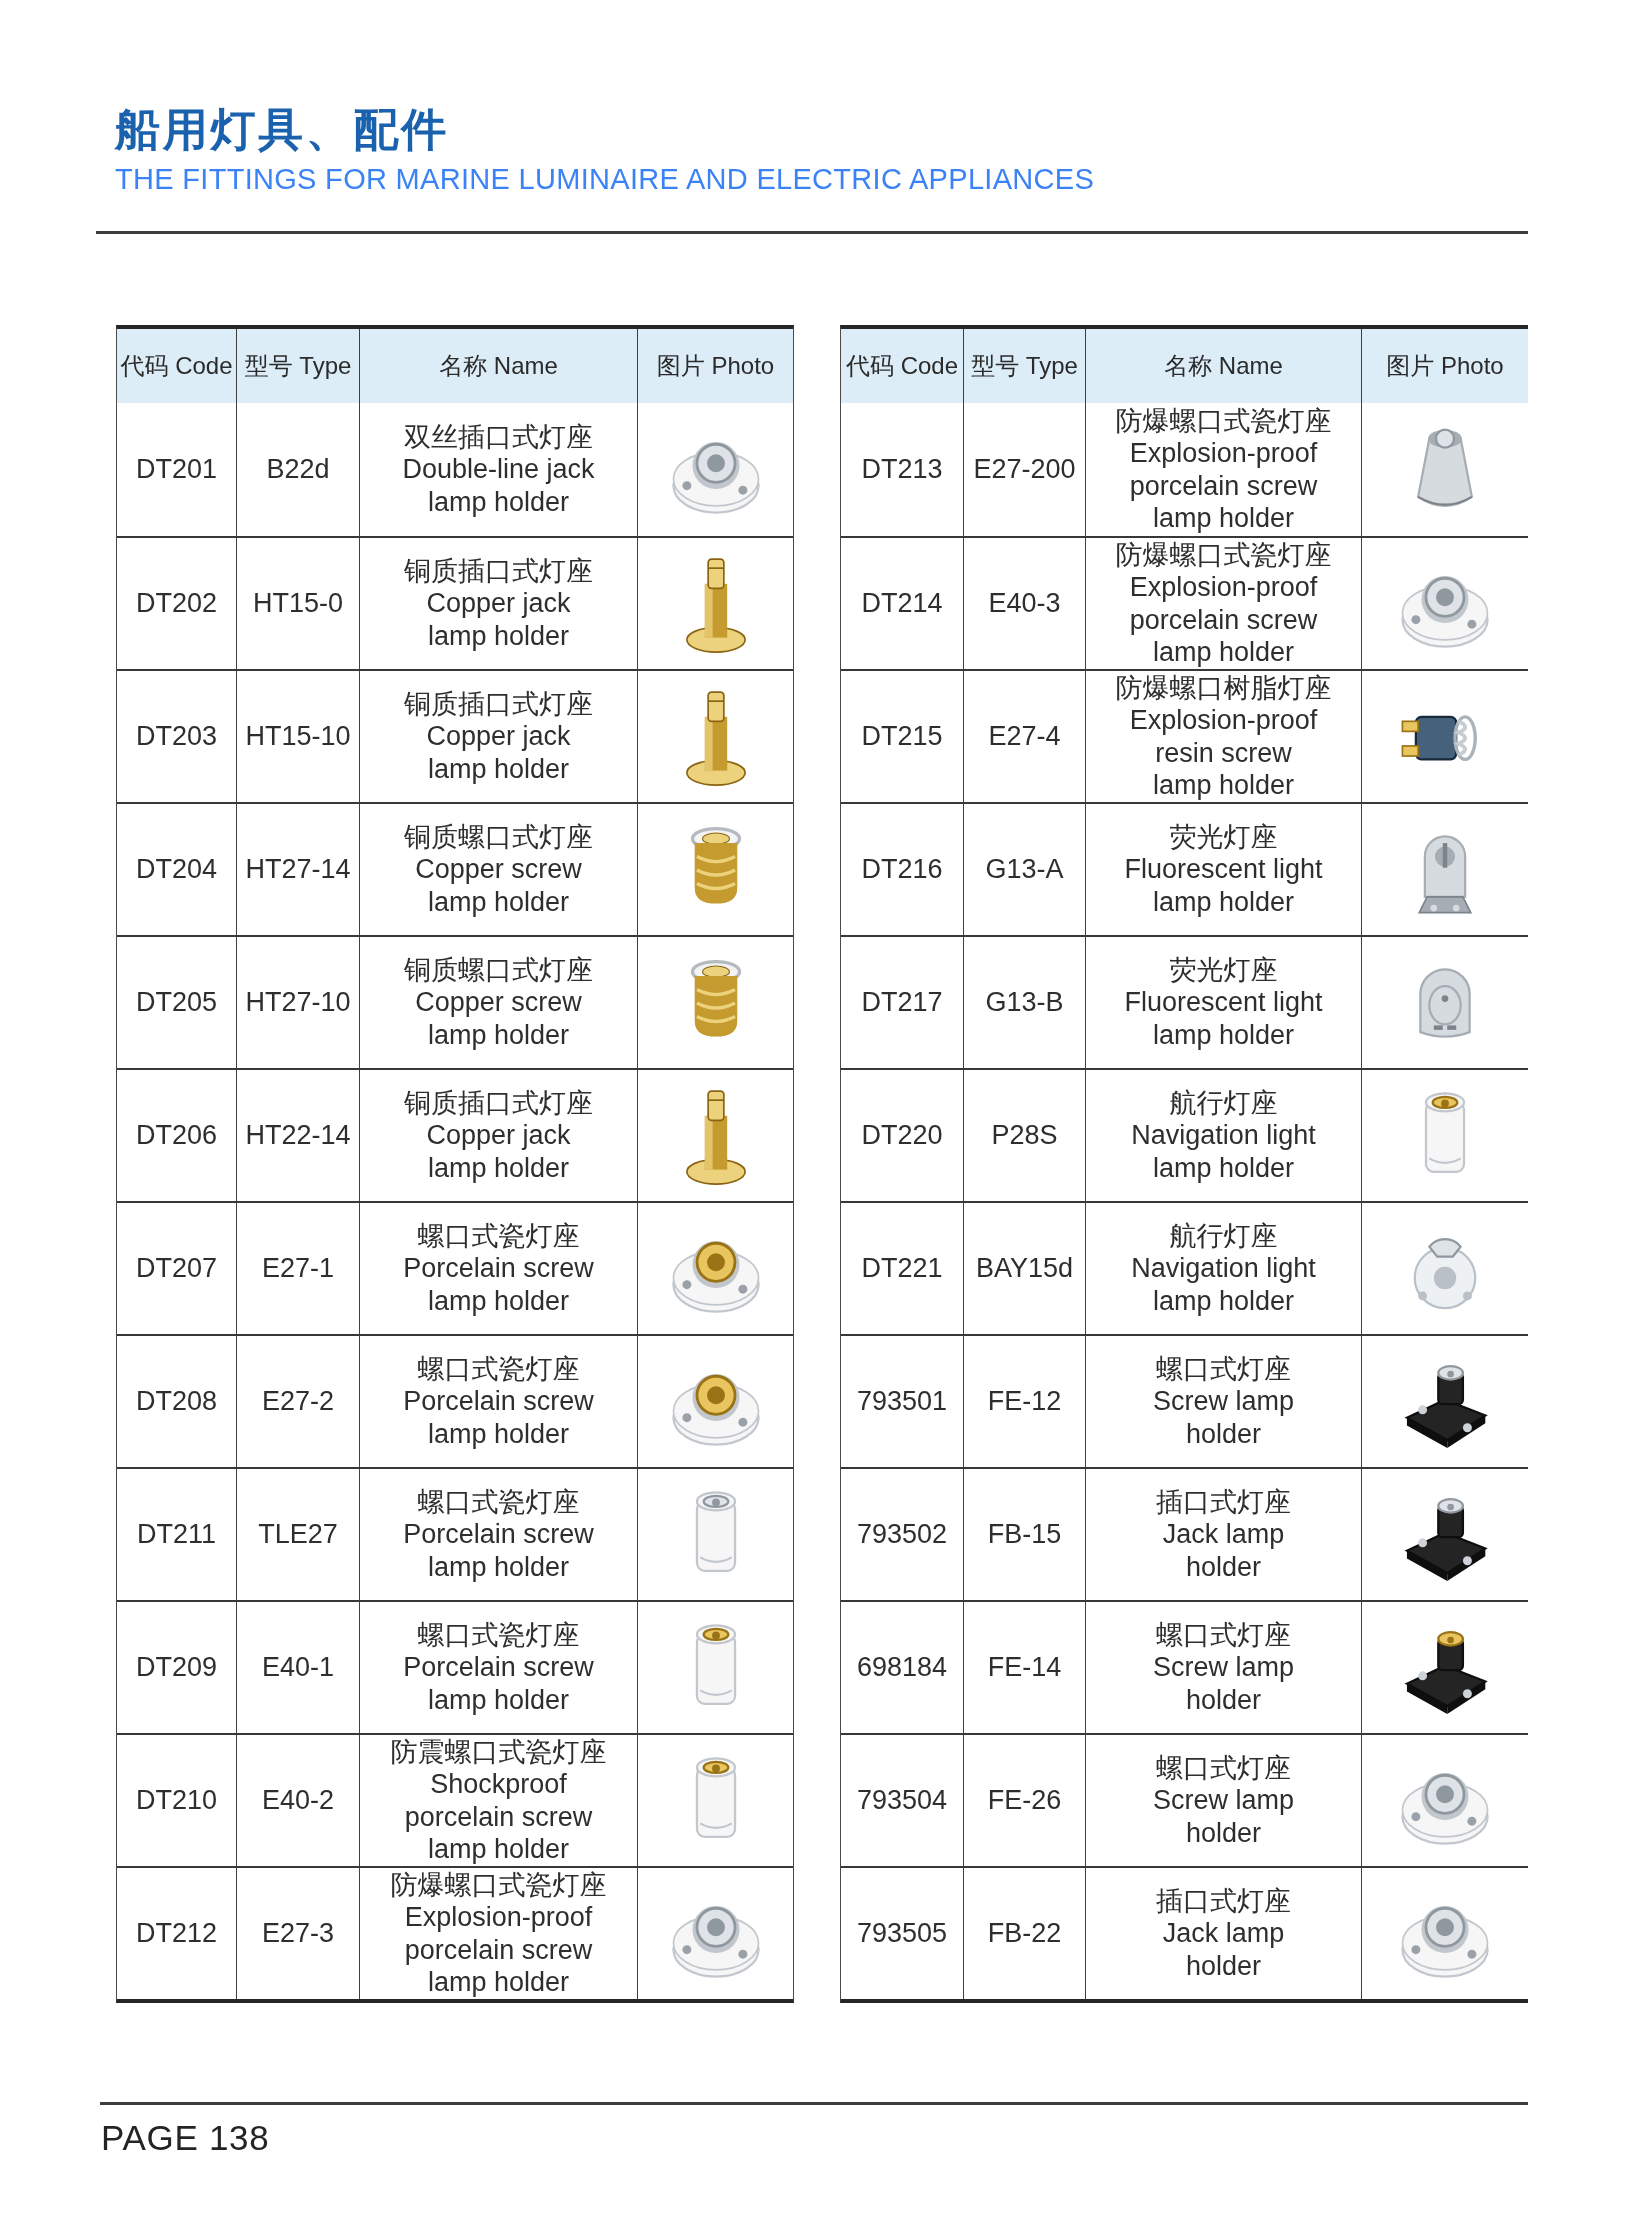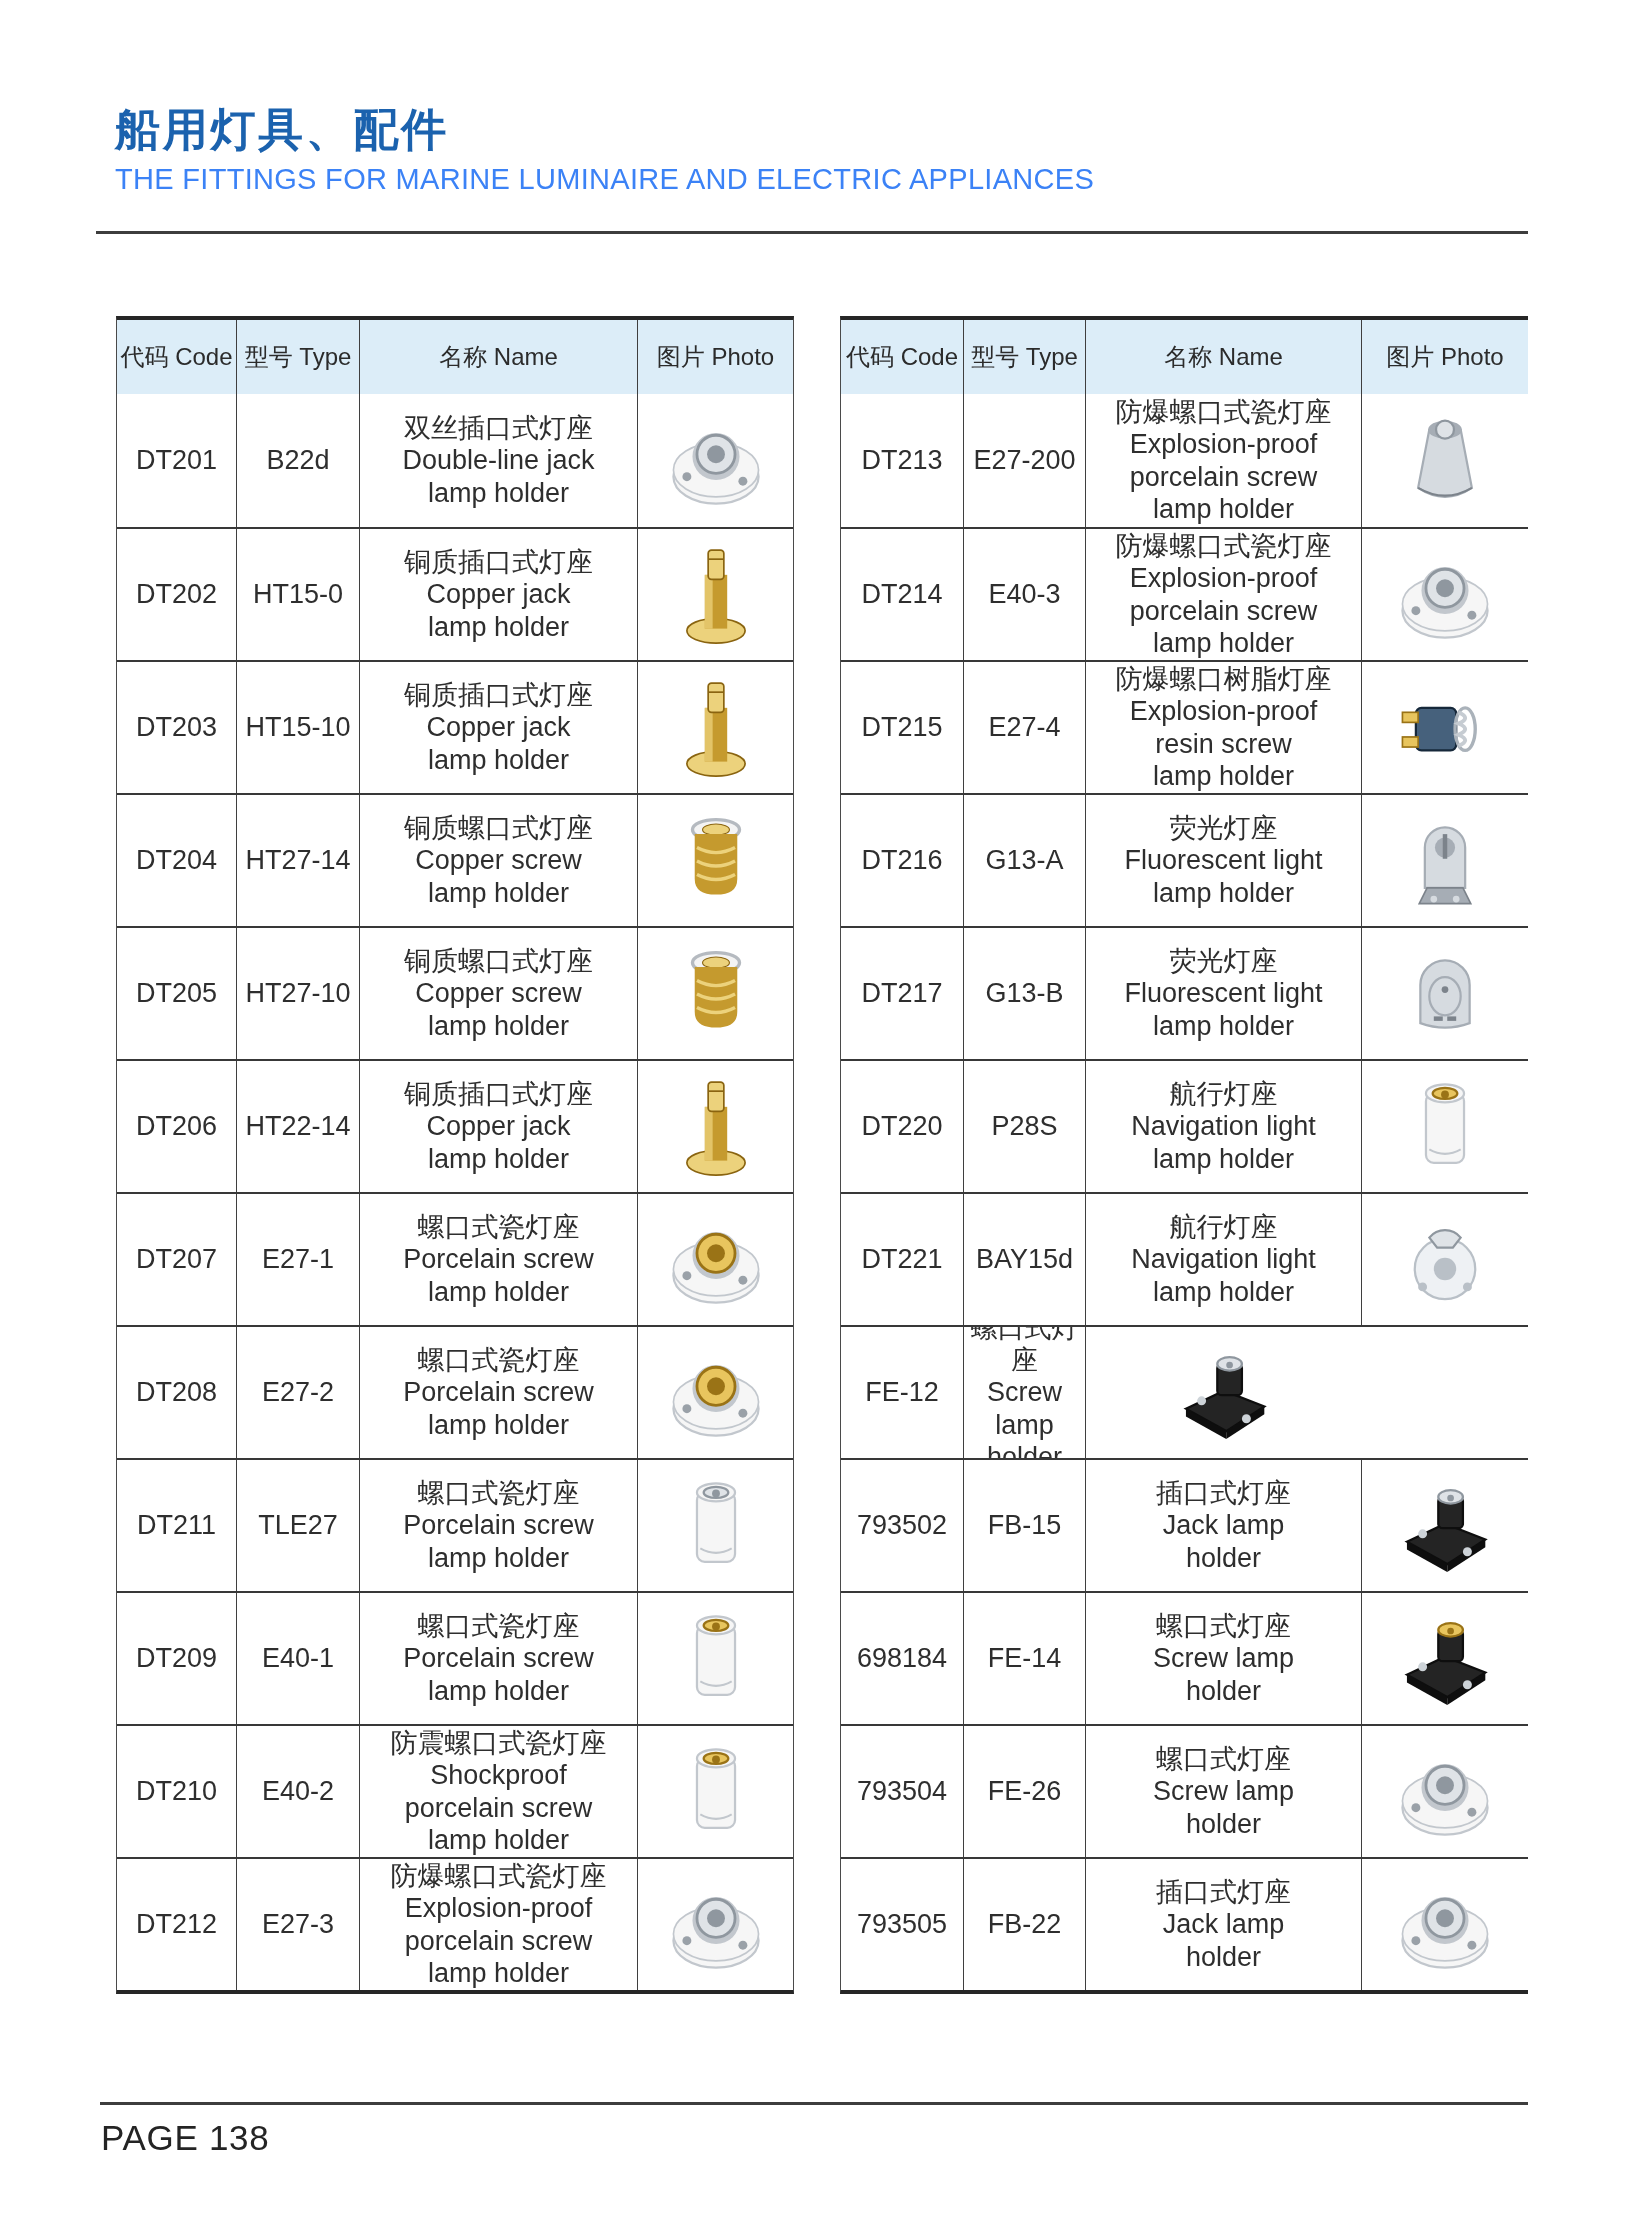--- a/index.html
+++ b/index.html
@@ -14,21 +14,21 @@
   .title-en{
     position:absolute;left:115px;top:165px;font-size:29px;line-height:1.0;
     color:#3b82f6;letter-spacing:0.3px;
   }
   .rule{position:absolute;background:#3d3d3d;height:3.3px;}
   .rule-top{left:96px;top:231px;width:1435px;}
   .rule-bottom{left:100px;top:2102px;width:1432px;}
   .page-number{position:absolute;left:101px;top:2118px;font-size:35px;color:#242424;letter-spacing:0.7px;}
 
   .ptable{
-    position:absolute;top:316px;box-sizing:border-box;background:#ffffff;
+    position:absolute;top:325px;box-sizing:border-box;background:#ffffff;
     border-top:4.7px solid #262626;border-bottom:4px solid #262626;
     border-left:1.3px solid #4a4a4a;border-right:1.3px solid #4a4a4a;
   }
   .t-left{left:116px;width:678px;}
   .t-right{left:840px;width:690px;}
   .trow{display:grid;box-sizing:border-box;}
   .t-left .trow{grid-template-columns:120px 123px 278px 155px;}
   .t-right .trow{grid-template-columns:123px 122px 276px 166px;}
   .thead{height:74px;background:#dcedf8;}
   .drow{height:133px;}
@@ -457,20 +457,21 @@
               <circle cx="50" cy="58" r="27" fill="#eef1f4" stroke="#b9c0c7" stroke-width="2"></circle>
         <path d="M36 30 a18 18 0 0 1 28 0 l-7 9 h-14 Z" fill="#dfe3e7" stroke="#8f979f" stroke-width="2"></path>
         <circle cx="50" cy="58" r="10" fill="#b9c0c7"></circle>
         <circle cx="30" cy="74" r="4" fill="#b9c0c7"></circle>
         <circle cx="70" cy="74" r="4" fill="#b9c0c7"></circle>
             </svg>
           </div>
         </div>
       </div>
       <div class="trow drow">
+        <div class="cell code-cell">793501</div>
         <div class="cell type-cell">FE-12</div>
         <div class="cell name-cell">
           <span class="name-cn">螺口式灯座</span>
           <span class="name-en">Screw lamp
 holder</span>
         </div>
         <div class="cell photo-cell">
           <div class="photo">
             <svg viewBox="0 0 100 100" width="112" height="112" aria-hidden="true">
               <path d="M16 64 L50 48 L86 62 L52 84 Z" fill="#242424" stroke="#0e0e0e" stroke-width="2"></path>

